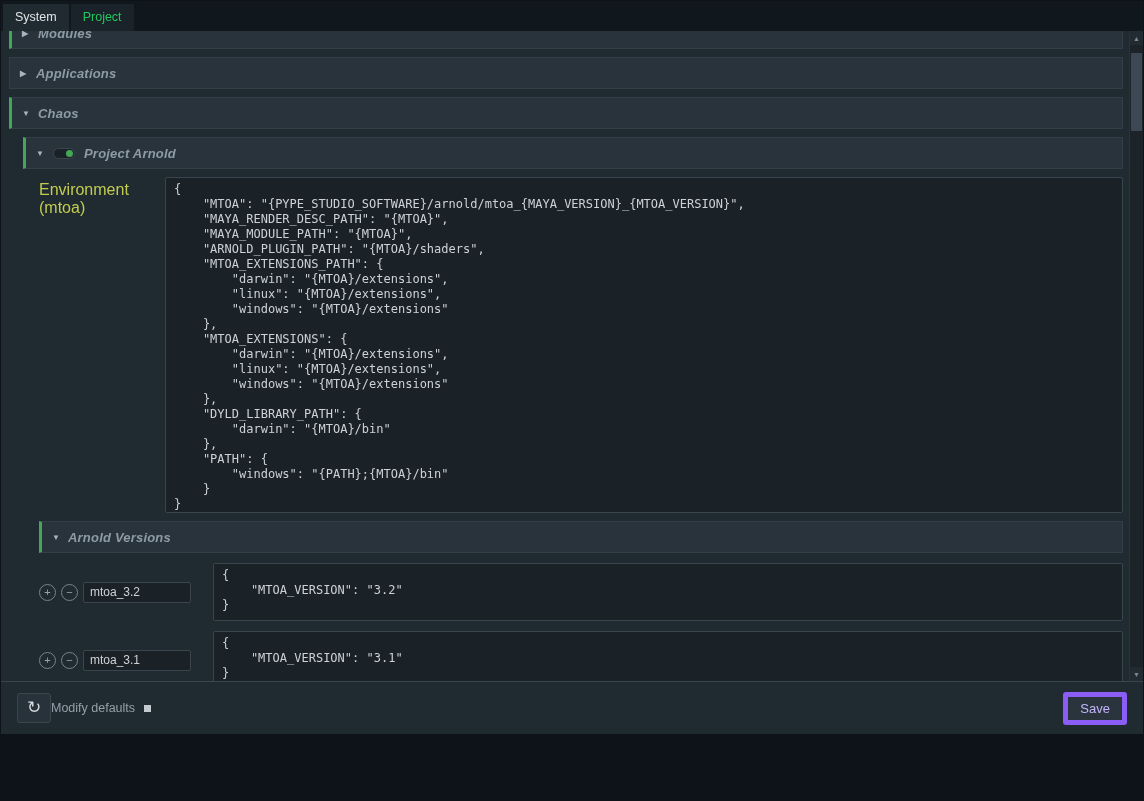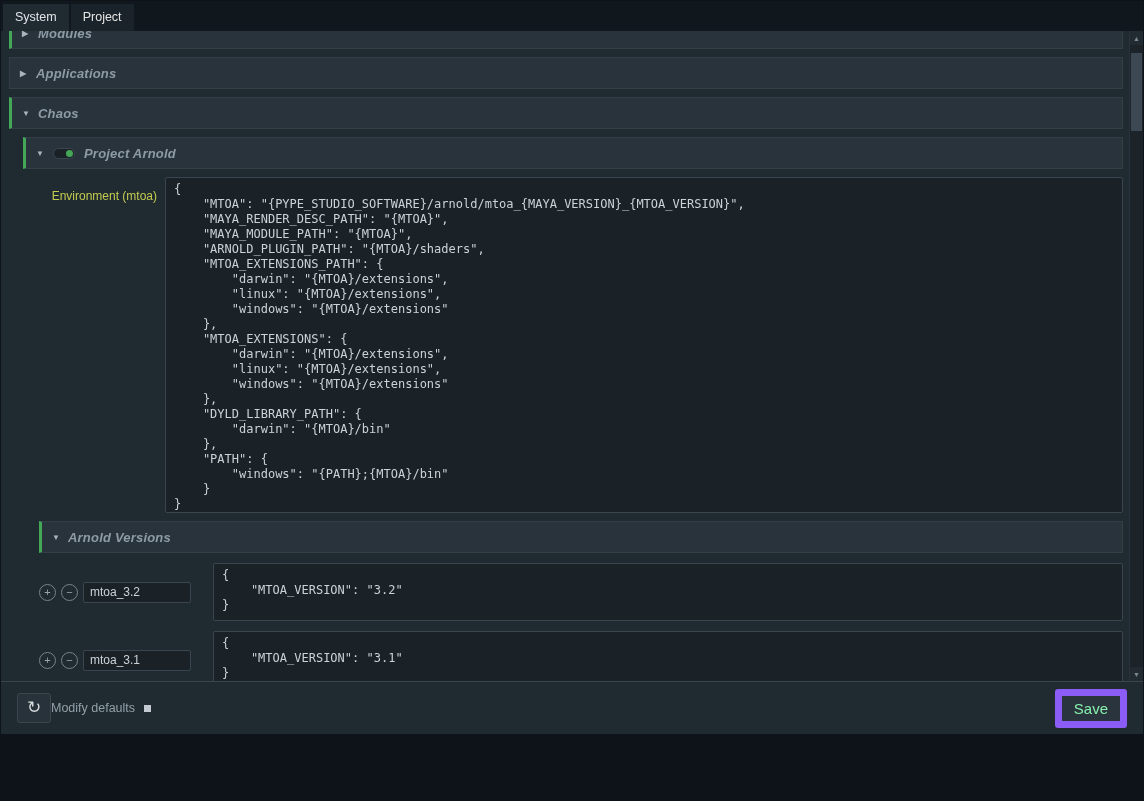--- a/index.html
+++ b/index.html
@@ -17,21 +17,21 @@
   *{box-sizing:border-box;}
   html,body{margin:0;padding:0;background:#0d1318;}
   body{font-family:"Liberation Sans", sans-serif;}
   .app{
     width:1144px;height:735px;background:var(--bg);
     display:flex;flex-direction:column;overflow:hidden;position:relative;
     border:1px solid #0d1318;
   }
   
   .tabbar{height:30px;background:var(--bar);display:flex;align-items:flex-end;padding-left:2px;flex-shrink:0;}
-  .tab{padding:6px 12px 7px 12px;font-size:12.5px;color:#e5e5e5;background:#1a2329;margin-right:2px;cursor:default;}
+  .tab{padding:6px 12px 7px 12px;font-size:12.5px;color:#22c55e;background:#1a2329;margin-right:2px;cursor:default;}
   .tab.active{background:var(--bg);color:#e0e4e7;}
   
   .main{flex:1;display:flex;min-height:0;}
   .scrollarea{flex:1;min-width:0;padding:0 6px 0 8px;overflow:hidden;}
   .section-header{
     height:32px;background:var(--header);
     border:1px solid var(--header-border);
     display:flex;align-items:center;padding:0 10px;
     margin-top:8px;color:var(--muted);font-weight:bold;font-size:13px;
   }
@@ -40,22 +40,22 @@
   .arrow{width:16px;font-size:8px;color:#aab4bc;flex-shrink:0;}
   .section-title{letter-spacing:.2px;font-style:italic;}
   .tools-body{padding-left:14px;}
   .arnold-body{padding-left:16px;}
   
   .toggle{width:22px;height:11px;border-radius:6px;background:var(--field-bg);
     border:1px solid var(--field-border);position:relative;margin:0 9px 0 1px;flex-shrink:0;}
   .toggle::after{content:"";position:absolute;right:1px;top:1px;width:7px;height:7px;border-radius:50%;background:var(--accent);}
   
   .field-row{display:flex;align-items:flex-start;margin-top:8px;}
-  .field-label{width:126px;flex-shrink:0;text-align:right;padding:4px 8px 0 0;
-    font-size:12px;color:var(--label-yellow);margin-top:8px;}
+  .field-label{width:126px;flex-shrink:0;text-align:left;padding:4px 8px 0 0;
+    font-size:16px;color:var(--label-yellow);}
   .code{
     background:var(--field-bg);border:1px solid var(--field-border);border-radius:2px;
     color:var(--text);font-family:"DejaVu Sans Mono", monospace;font-size:12px;line-height:15px;
     padding:4px 8px;resize:none;white-space:pre;overflow:hidden;outline:none;
   }
   .code.env{flex:1;height:336px;}
   .code.small{flex:1;height:58px;}
   
   .version-row{display:flex;align-items:center;margin-top:10px;}
   .circle-btn{
@@ -77,22 +77,22 @@
   .scroll-track{flex:1;position:relative;}
   .scroll-thumb{position:absolute;left:1px;right:1px;top:8px;height:78px;background:#3c4954;}
   
   .footer{height:53px;flex-shrink:0;border-top:1px solid #39444d;background:var(--bg);
     display:flex;align-items:center;padding:0 16px;}
   .refresh-btn{width:34px;height:30px;background:#28323a;border:1px solid var(--field-border);
     border-radius:3px;color:#d5dadd;font-size:17px;line-height:1;display:flex;align-items:center;justify-content:center;padding:0 0 2px 0;}
   .modify-label{color:#93a0a8;font-size:12.5px;}
   .modify-square{width:7px;height:7px;background:#c3cad0;margin-left:9px;display:inline-block;}
   .spacer{flex:1;}
-  .save-btn{padding:4px 12px;background:#2a343c;border:7px solid #8b5cf6;border-radius:3px;
-    color:#86efac;font-size:15px;font-family:"Liberation Sans",sans-serif;}
+  .save-btn{padding:4px 12px;background:#2a343c;border:5px solid #8b5cf6;border-radius:3px;
+    color:#c4b5fd;font-size:13px;font-family:"Liberation Sans",sans-serif;}
 </style>
 </head>
 <body>
 
 <div class="app">
 
   <div class="tabbar">
     <div class="tab active">System</div>
     <div class="tab">Project</div>
   </div>

